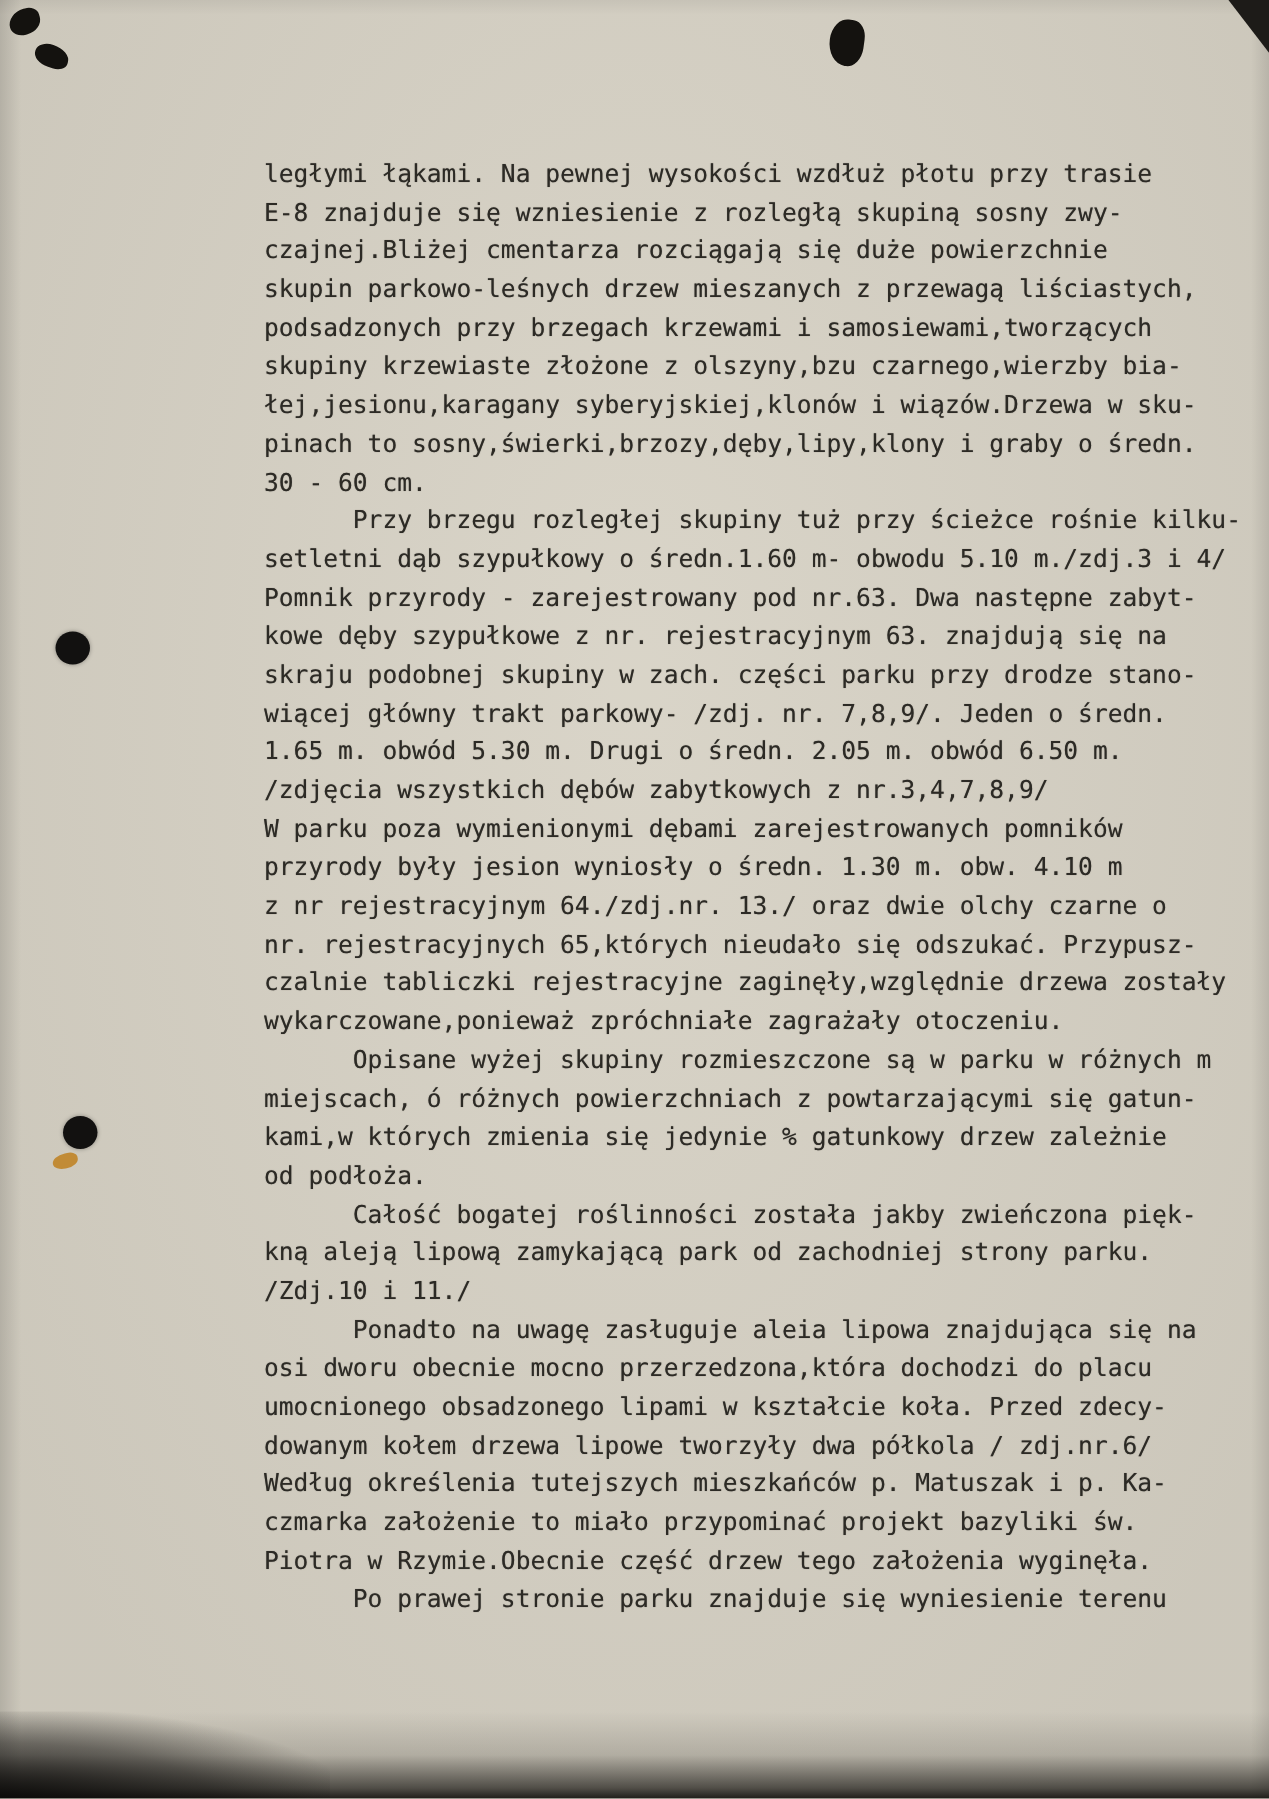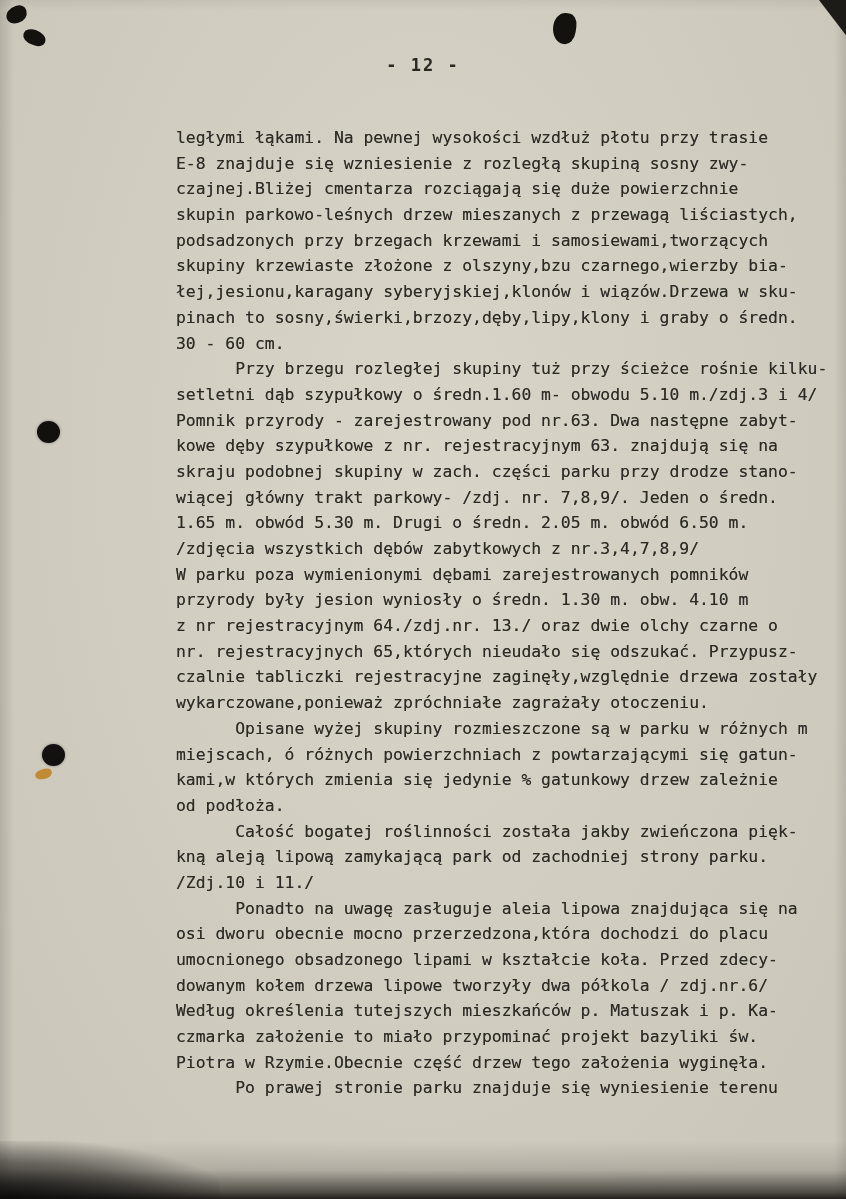--- a/index.html
+++ b/index.html
@@ -27,21 +27,21 @@
     width: 100%;
     text-align: center;
     font-size: 17px;
     letter-spacing: 2px;
     color: #2a2823;
     font-weight: 600;
   }
   .body-text {
     position: absolute;
     left: 176px;
-    top: 125px;
+    top: 103px;
     width: 650px;
     color: #2c2a25;
     font-size: 16.4px;
     line-height: 25.7px;
     white-space: pre;
     text-shadow: 0 0 0.6px rgba(44,42,37,0.55);
   }
   .line { height: 25.7px; }
 
   
@@ -117,19 +117,18 @@
 
   <div class="ink-blot blot-1"></div>
   <div class="ink-blot blot-2"></div>
   <div class="ink-blot blot-3"></div>
   <div class="corner-mark"></div>
 
   <div class="hole-punch hole-1"></div>
   <div class="hole-punch hole-2"></div>
   <div class="stain"></div>
 
-  <div class="page-number">- 12 -</div>
 
   <div class="body-text"><div class="line">ległymi łąkami. Na pewnej wysokości wzdłuż płotu przy trasie</div><div class="line">E-8 znajduje się wzniesienie z rozległą skupiną sosny zwy-</div><div class="line">czajnej.Bliżej cmentarza rozciągają się duże powierzchnie</div><div class="line">skupin parkowo-leśnych drzew mieszanych z przewagą liściastych,</div><div class="line">podsadzonych przy brzegach krzewami i samosiewami,tworzących</div><div class="line">skupiny krzewiaste złożone z olszyny,bzu czarnego,wierzby bia-</div><div class="line">łej,jesionu,karagany syberyjskiej,klonów i wiązów.Drzewa w sku-</div><div class="line">pinach to sosny,świerki,brzozy,dęby,lipy,klony i graby o średn.</div><div class="line">30 - 60 cm.</div><div class="line">      Przy brzegu rozległej skupiny tuż przy ścieżce rośnie kilku-</div><div class="line">setletni dąb szypułkowy o średn.1.60 m- obwodu 5.10 m./zdj.3 i 4/</div><div class="line">Pomnik przyrody - zarejestrowany pod nr.63. Dwa następne zabyt-</div><div class="line">kowe dęby szypułkowe z nr. rejestracyjnym 63. znajdują się na</div><div class="line">skraju podobnej skupiny w zach. części parku przy drodze stano-</div><div class="line">wiącej główny trakt parkowy- /zdj. nr. 7,8,9/. Jeden o średn.</div><div class="line">1.65 m. obwód 5.30 m. Drugi o średn. 2.05 m. obwód 6.50 m.</div><div class="line">/zdjęcia wszystkich dębów zabytkowych z nr.3,4,7,8,9/</div><div class="line">W parku poza wymienionymi dębami zarejestrowanych pomników</div><div class="line">przyrody były jesion wyniosły o średn. 1.30 m. obw. 4.10 m</div><div class="line">z nr rejestracyjnym 64./zdj.nr. 13./ oraz dwie olchy czarne o</div><div class="line">nr. rejestracyjnych 65,których nieudało się odszukać. Przypusz-</div><div class="line">czalnie tabliczki rejestracyjne zaginęły,względnie drzewa zostały</div><div class="line">wykarczowane,ponieważ zpróchniałe zagrażały otoczeniu.</div><div class="line">      Opisane wyżej skupiny rozmieszczone są w parku w różnych m</div><div class="line">miejscach, ó różnych powierzchniach z powtarzającymi się gatun-</div><div class="line">kami,w których zmienia się jedynie % gatunkowy drzew zależnie</div><div class="line">od podłoża.</div><div class="line">      Całość bogatej roślinności została jakby zwieńczona pięk-</div><div class="line">kną aleją lipową zamykającą park od zachodniej strony parku.</div><div class="line">/Zdj.10 i 11./</div><div class="line">      Ponadto na uwagę zasługuje aleia lipowa znajdująca się na</div><div class="line">osi dworu obecnie mocno przerzedzona,która dochodzi do placu</div><div class="line">umocnionego obsadzonego lipami w kształcie koła. Przed zdecy-</div><div class="line">dowanym kołem drzewa lipowe tworzyły dwa półkola / zdj.nr.6/</div><div class="line">Według określenia tutejszych mieszkańców p. Matuszak i p. Ka-</div><div class="line">czmarka założenie to miało przypominać projekt bazyliki św.</div><div class="line">Piotra w Rzymie.Obecnie część drzew tego założenia wyginęła.</div><div class="line">      Po prawej stronie parku znajduje się wyniesienie terenu</div></div>
 
   <div class="bottom-shadow"></div>
 
 </div>
 
 </body></html>

